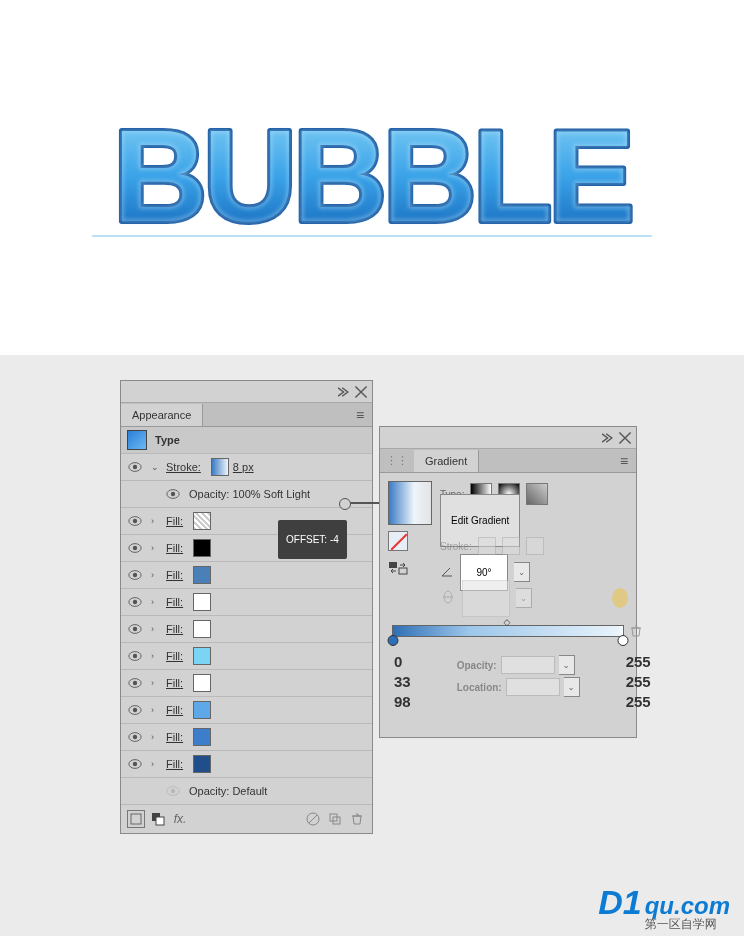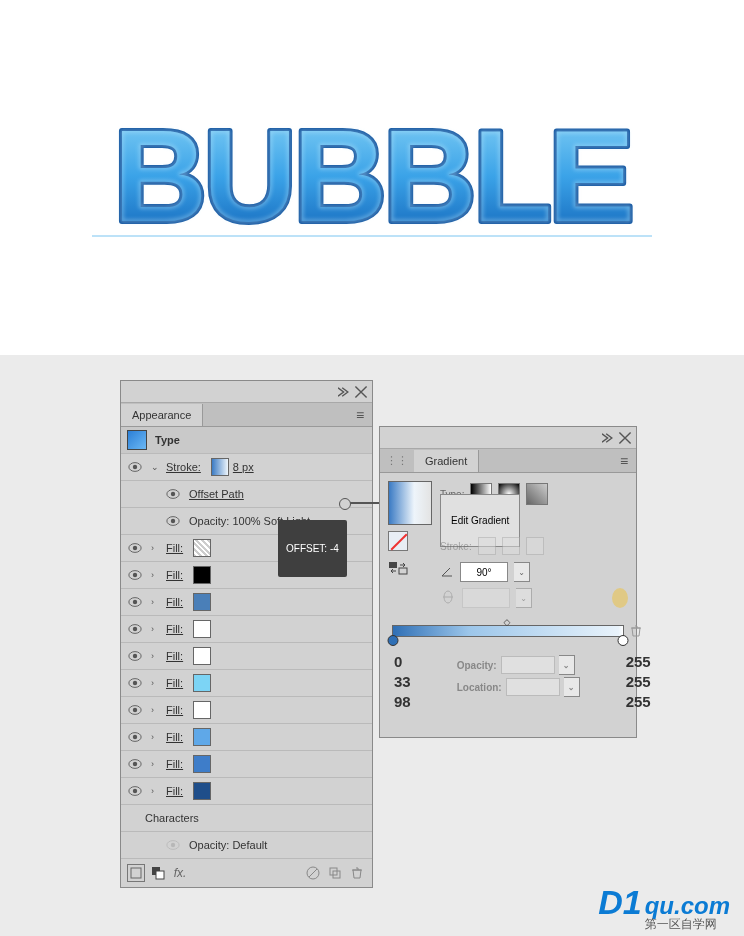--- a/index.html
+++ b/index.html
@@ -21,38 +21,38 @@
 .eye svg { width:14px; height:14px; }
 .chev { width:12px; font-size:9px; color:#555; margin-right:3px; }
 .indent1 { padding-left:24px; }
 .indent2 { padding-left:44px; }
 .label { margin-right:6px; }
 .label .ul { text-decoration:underline; }
 .swatch { width:18px; height:18px; border:1px solid #666; display:inline-block; margin:0 4px; vertical-align:middle; }
 .thumb { width:20px; height:20px; border:1px solid #444; margin-right:8px; background:linear-gradient(135deg,#2c7fd6,#6bb8f5); }
 .panel-footer { display:flex; align-items:center; height:28px; padding:0 6px; gap:4px; background:#d2d2d2; }
 .foot-ico { width:18px; height:18px; display:flex; align-items:center; justify-content:center; color:#666; border:1px solid transparent; }
-.tooltip { position:absolute; background:#3f3f3f; color:#fff; font-size:10px; padding:23px 8px; border-radius:2px; white-space:nowrap; }
+.tooltip { position:absolute; background:#3f3f3f; color:#fff; font-size:10px; padding:14px 8px; border-radius:2px; white-space:nowrap; }
 .tooltip.offset { left:278px; top:520px; }
 .connector { position:absolute; left:344px; top:502px; width:40px; height:2px; background:#555; }
 .connector::before { content:''; position:absolute; left:-5px; top:-4px; width:10px; height:10px; border:1px solid #555; border-radius:50%; background:#d2d2d2; }
 .connector::after { content:''; position:absolute; right:-3px; top:-3px; width:0; height:0; border-left:6px solid #555; border-top:4px solid transparent; border-bottom:4px solid transparent; }
 .grad-body { padding:8px; }
 .grad-preview { display:flex; gap:4px; }
 .grad-main { width:44px; height:44px; border:1px solid #666; background:linear-gradient(to right,#3b7bc4 0%,#eef5fb 60%,#e3e3e3 100%) }
 .grad-right { flex:1; margin-left:4px; }
 .grad-row { display:flex; align-items:center; height:26px; gap:6px; font-size:10px; color:#666; }
 .type-box { width:22px; height:22px; border:1px solid #777; display:inline-block; }
 .type-box.linear { background:linear-gradient(to right,#000,#fff); }
 .type-box.radial { background:radial-gradient(circle,#fff,#000); }
 .type-box.freeform { background:linear-gradient(45deg,#666,#ccc); }
 .edit-btn { border:1px solid #888; background:#e0e0e0; padding:20px 10px; font-size:10px; cursor:pointer; }
 .mini-sw { width:20px; height:20px; border:1px solid #777; background:#e8eef5; position:relative; margin-top:6px; }
 .mini-sw::after { content:''; position:absolute; width:22px; height:2px; background:#e33; transform:rotate(-45deg); top:9px; left:-1px; }
-.angle-input { width:48px; height:20px; border:1px solid #888; background:#fff; font-size:10px; text-align:center; }
+.angle-input { width:48px; height:37px; border:1px solid #888; background:#fff; font-size:10px; text-align:center; }
 .dd { width:16px; height:20px; border:1px solid #888; border-left:none; background:#e8e8e8; font-size:8px; display:inline-flex; align-items:center; justify-content:center; }
 .slider-bar { margin:14px 4px 4px; height:12px; position:relative; background:linear-gradient(to right,#2f6fb5 0%,#9cc6ea 33%,#e9f3fb 98%,#fff 100%); border:1px solid #666; }
 .slider-bar .diam { position:absolute; top:-9px; font-size:9px; color:#444; }
 .stop { position:absolute; bottom:-10px; width:11px; height:11px; border:1px solid #333; border-radius:50%; transform:translateX(-50%); }
 .stop.s1 { left:0%; background:#2f6fb5; }
 .stop.s2 { left:100%; background:#fff; }
 .values { display:flex; justify-content:space-between; margin:16px 6px 4px; font-size:15px; font-weight:bold; color:#333; }
 .values .left, .values .right { display:flex; flex-direction:column; gap:3px; }
 .op-loc { display:flex; align-items:center; gap:4px; font-size:10px; color:#888; margin:2px 40px; }
 .op-loc .fld { width:54px; height:18px; border:1px solid #bbb; background:#e0e0e0; }
@@ -119,37 +119,28 @@
           <ellipse cx="8" cy="6" rx="7" ry="5" fill="none" stroke="#555"></ellipse>
           <circle cx="8" cy="6" r="2.5" fill="#555"></circle>
         </svg>
       </div>
     <span class="chev">⌄</span>
     <span class="label"><span class="ul">Stroke:</span></span>
     <span class="swatch" style="background:linear-gradient(to right,#3b7bc4,#eef5fb)"></span>
     <span style="text-decoration:underline">8 px</span>
   </div>
 
+
   <div class="row indent2">
     <div class="eye">
         <svg viewBox="0 0 16 12">
           <ellipse cx="8" cy="6" rx="7" ry="5" fill="none" stroke="#555"></ellipse>
           <circle cx="8" cy="6" r="2.5" fill="#555"></circle>
         </svg>
       </div>
-    <span class="val">Offset Path</span>
-  </div>
-
-  <div class="row indent2">
-    <div class="eye">
-        <svg viewBox="0 0 16 12">
-          <ellipse cx="8" cy="6" rx="7" ry="5" fill="none" stroke="#555"></ellipse>
-          <circle cx="8" cy="6" r="2.5" fill="#555"></circle>
-        </svg>
-      </div>
     <span><span class="ul">Opacity:</span> <span>100% Soft Light</span></span>
   </div>
 
   <div id="fill-rows">
       <div class="row">
         <div class="eye">
           <svg viewBox="0 0 16 12">
             <ellipse cx="8" cy="6" rx="7" ry="5" fill="none" stroke="#555"></ellipse>
             <circle cx="8" cy="6" r="2.5" fill="#555"></circle>
           </svg>
@@ -252,23 +243,20 @@
             <ellipse cx="8" cy="6" rx="7" ry="5" fill="none" stroke="#555"></ellipse>
             <circle cx="8" cy="6" r="2.5" fill="#555"></circle>
           </svg>
         </div>
         <span class="chev">›</span>
         <span class="label"><span class="ul">Fill:</span></span>
         <span class="swatch" style="background:#1f4e8a"></span>
       </div>
     </div>
 
-  <div class="row indent1">
-    <span>Characters</span>
-  </div>
 
   <div class="row indent2">
     <div class="eye eye-off">
         <svg viewBox="0 0 16 12">
           <ellipse cx="8" cy="6" rx="7" ry="5" fill="none" stroke="#888"></ellipse>
           <circle cx="8" cy="6" r="2.5" fill="#888"></circle>
         </svg>
       </div>
     <span><span class="ul">Opacity:</span> <span>Default</span></span>
   </div>

